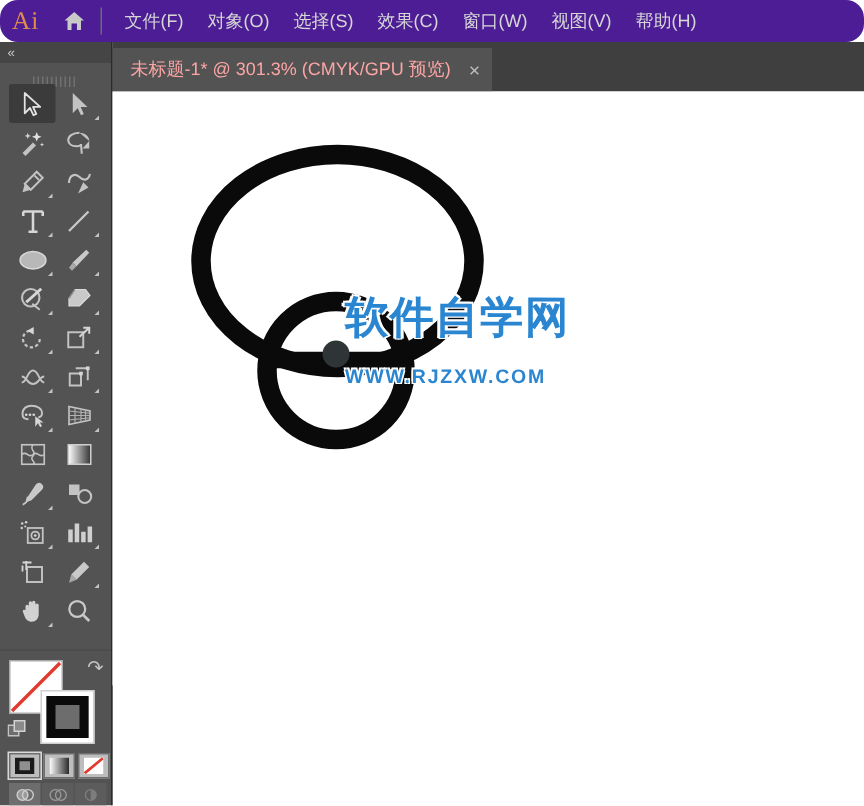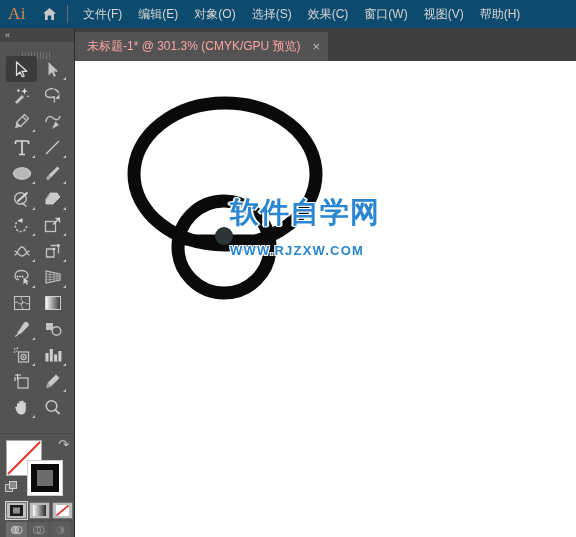--- a/index.html
+++ b/index.html
@@ -19,23 +19,24 @@
     width: 576px;
     height: 537px;
     background: #ffffff;
   }
 
   
   #menubar {
     position: absolute;
     left: 0; top: 0;
     width: 576px; height: 28px;
-    background: #0c4a6e;
+    background: #4c1d95;
     display: flex;
     align-items: center;
+    border-radius: 12px;
   }
   #ai-logo {
     width: 34px;
     text-align: center;
     color: #e08a4a;
     font-size: 17px;
     font-family: "Liberation Serif", "DejaVu Serif", serif;
     letter-spacing: 0.5px;
     line-height: 28px;
   }
@@ -276,21 +277,20 @@
 
   <div id="menubar">
     <div id="ai-logo">Ai</div>
     <div id="home-btn">
       <svg width="15" height="14" viewBox="0 0 15 14">
         <path d="M7.5 1 L14 6.6 L12 6.6 L12 13 L9.3 13 L9.3 8.6 L5.7 8.6 L5.7 13 L3 13 L3 6.6 L1 6.6 Z" fill="#c9c9c9"></path>
       </svg>
     </div>
     <div class="vsep"></div>
     <div class="menu-item">文件(F)</div>
-    <div class="menu-item">编辑(E)</div>
     <div class="menu-item">对象(O)</div>
     <div class="menu-item">选择(S)</div>
     <div class="menu-item">效果(C)</div>
     <div class="menu-item">窗口(W)</div>
     <div class="menu-item">视图(V)</div>
     <div class="menu-item">帮助(H)</div>
   </div>
 
   <div id="tabbar">
     <div id="doc-tab">

